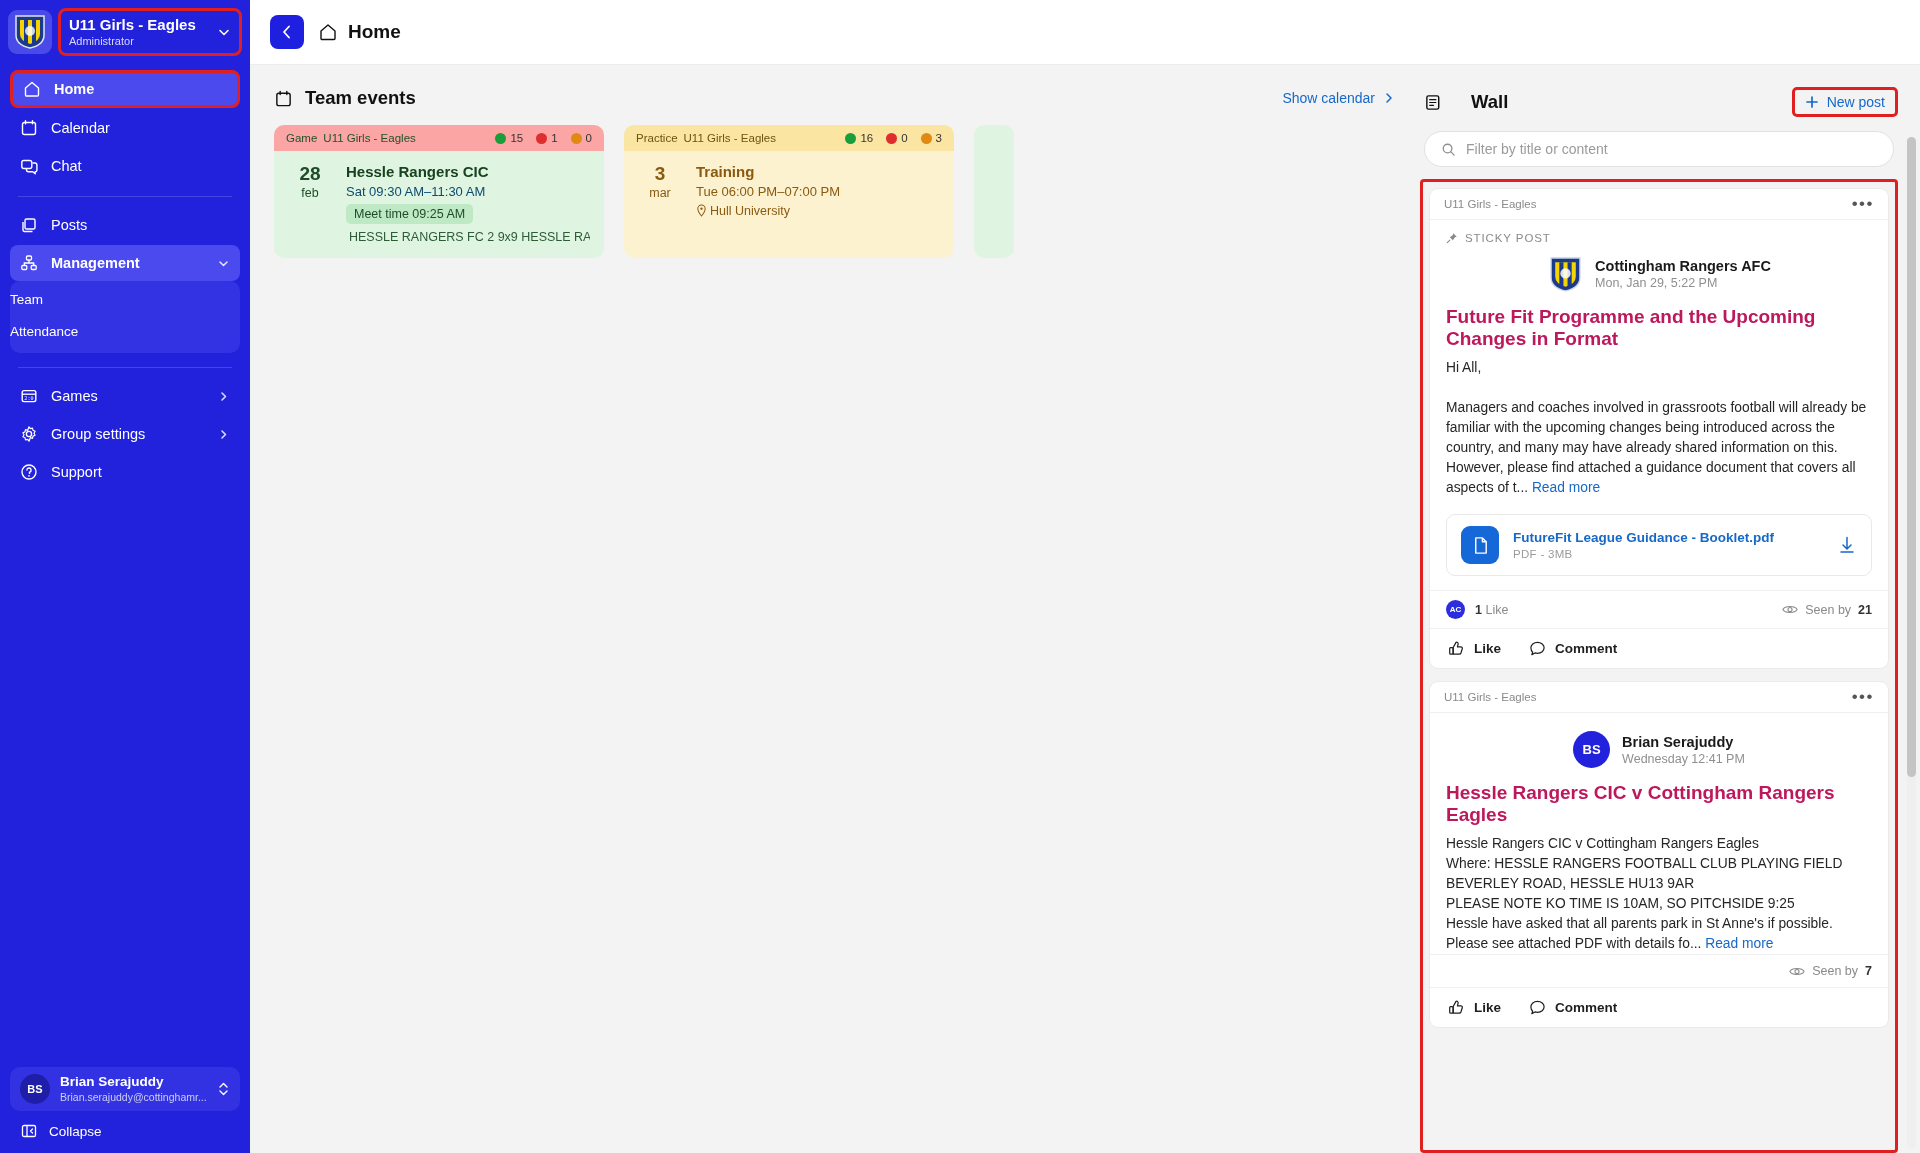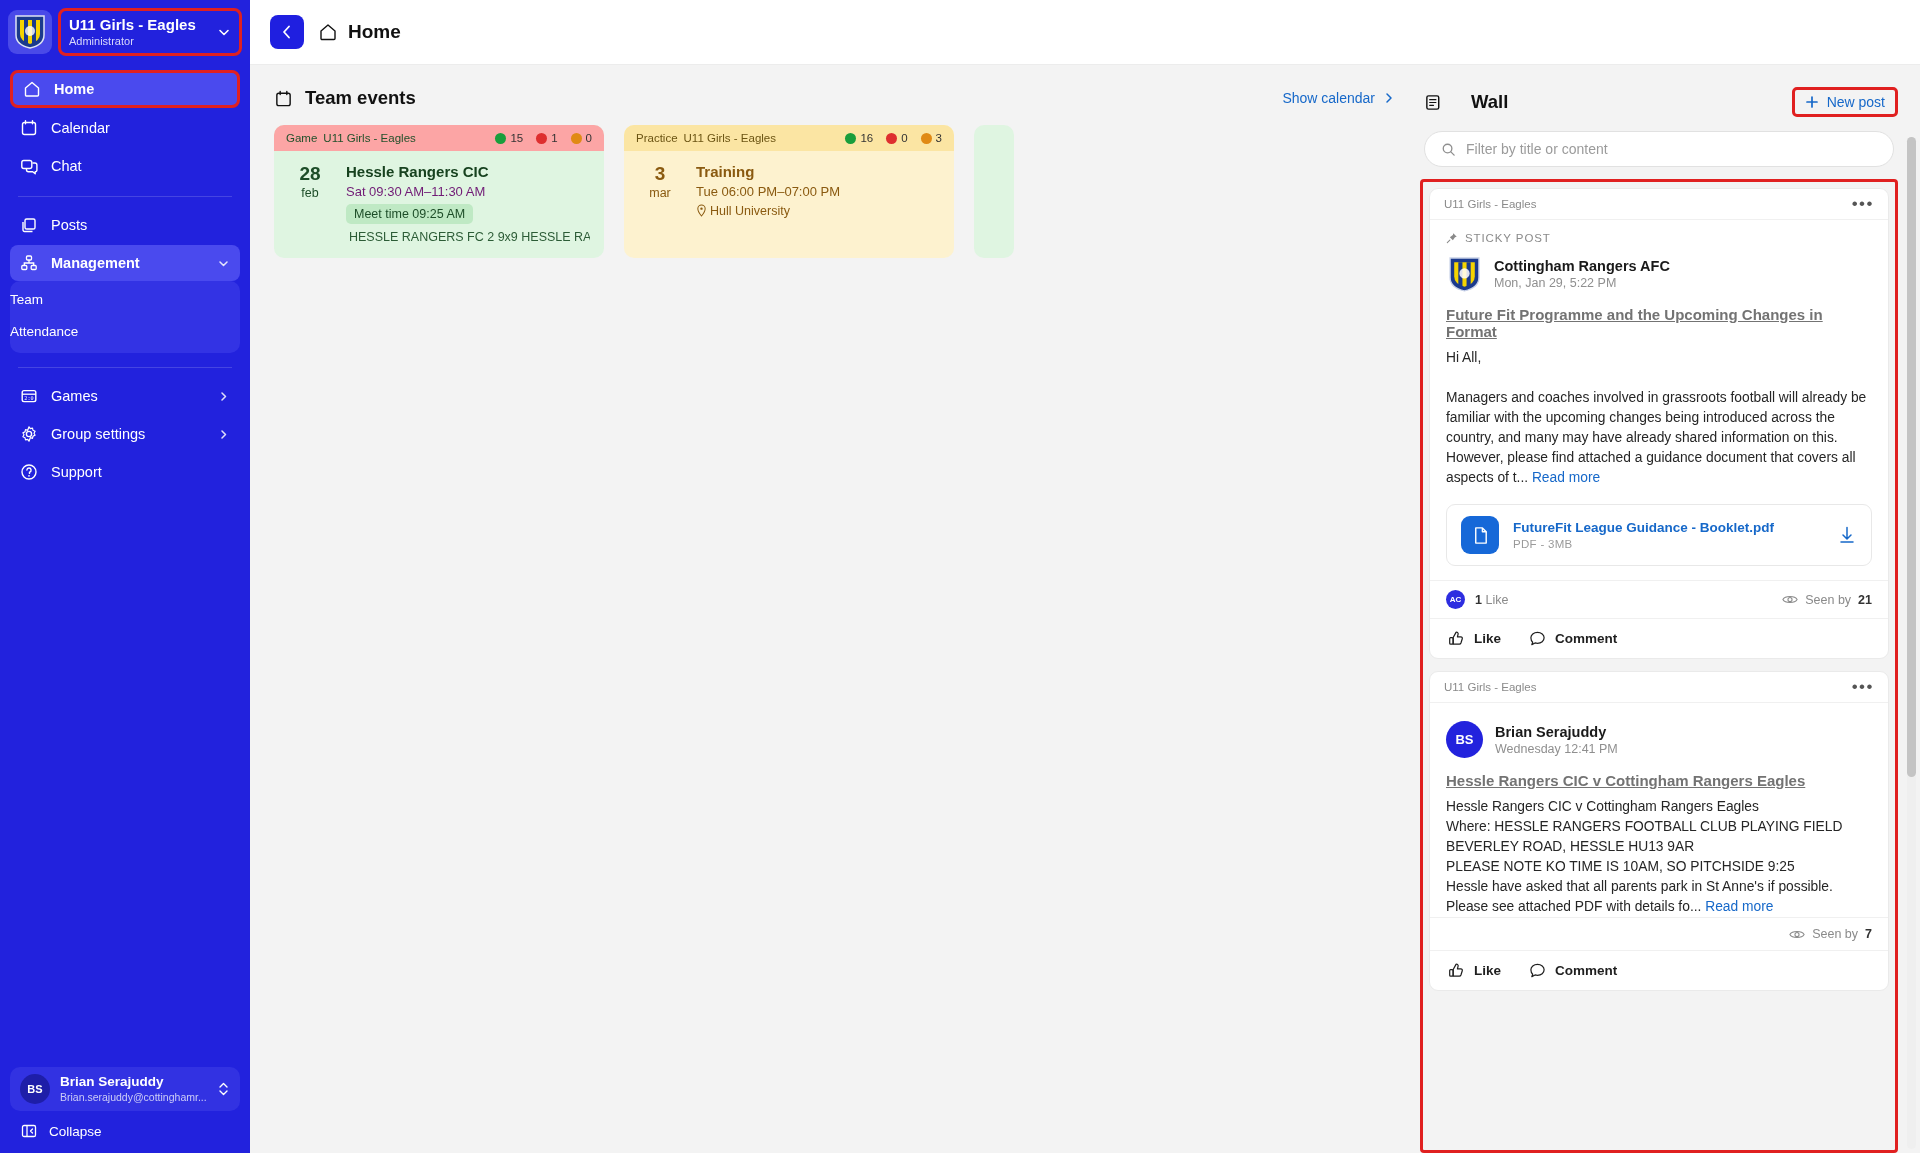--- a/index.html
+++ b/index.html
@@ -124,21 +124,21 @@
   .ev-date { width: 44px; flex:0 0 44px; text-align: center; }
   .ev-day { font-size: 19px; font-weight: bold; }
   .ev-mon { font-size: 12.5px; margin-top: 1px; }
   .ev-card.green .ev-day, .ev-card.green .ev-mon { color: #1d4d28; }
   .ev-card.amber .ev-day, .ev-card.amber .ev-mon { color: #8a5a10; }
   .ev-info { flex: 1; min-width: 0; }
   .ev-name { font-size: 15px; font-weight: bold; margin-bottom: 4px; }
   .ev-card.green .ev-name { color: #17421f; }
   .ev-card.amber .ev-name { color: #8a5a10; }
   .ev-time { font-size: 13px; margin-bottom: 5px; }
-  .ev-card.green .ev-time { color: #701a75; }
+  .ev-card.green .ev-time { color: #0c4a6e; }
   .ev-card.amber .ev-time { color: #8a5a10; }
   .meet-pill { display: inline-block; background: #bfe9c4; color: #1d4d28; font-size: 12.5px; padding: 3px 8px; border-radius: 5px; margin-bottom: 6px;}
   .ev-loc { font-size: 12.5px; display: flex; align-items: flex-start; gap: 3px; white-space: nowrap; overflow:hidden; text-overflow: ellipsis;}
   .ev-card.green .ev-loc { color: #2c5c36; }
   .ev-card.amber .ev-loc { color: #8a5a10; }
 
   
   .wall-col { width: 500px; flex: 0 0 500px; padding: 22px 22px 0 0; display: flex; flex-direction: column; min-height: 0; position: relative;}
   .wall-head { display: flex; align-items: center; margin-bottom: 14px; padding-left: 4px;}
   .wall-title { display: flex; align-items: center; gap: 28px; }
@@ -161,30 +161,30 @@
 
   .feed-wrap { flex: 1; min-height: 0; border: 3px solid #e02020; border-radius: 4px; padding: 6px; overflow: hidden; background: #f3f3f3;}
   .feed { display: flex; flex-direction: column; gap: 12px; }
 
   .post { background: #fff; border-radius: 9px; border: 1px solid #eaeaea; overflow: hidden; }
   .post-top { display: flex; align-items: center; padding: 9px 14px; border-bottom: 1px solid #f0f0f0;}
   .post-group { font-size: 11.5px; color: #8a8a8a; }
   .post-more { margin-left: auto; color: #555; font-size: 17px; letter-spacing: 1.5px; cursor: pointer; line-height: 10px;}
   .post-body { padding: 12px 16px 0 16px; }
   .sticky { display: flex; align-items: center; gap: 7px; font-size: 11.5px; letter-spacing: .9px; color: #8a8a8a; margin-bottom: 12px; }
-  .author-row { display: flex; align-items: center; gap: 12px; margin-bottom: 14px; }
+  .author-row { display: flex; align-items: center; gap: 12px; margin-bottom: 14px; justify-content: center; }
   .author-crest { width: 36px; height: 36px; flex:0 0 36px; display:flex; align-items:center; justify-content:center; }
   .avatar-c {
     width: 37px; height: 37px; flex: 0 0 37px; border-radius: 50%;
     background: #2222dd; color: #fff; font-size: 13px; font-weight: bold;
     display: flex; align-items: center; justify-content: center;
   }
   .author-name { font-size: 14.5px; font-weight: bold; color: #1a1a1a; }
   .author-time { font-size: 12.5px; color: #8f8f8f; margin-top: 2px; }
-  .post-title { font-size: 15px; font-weight: bold; color: #737373; margin-bottom: 8px; text-decoration: underline; }
+  .post-title { font-size: 19px; font-weight: bold; color: #be185d; margin-bottom: 8px; }
   .post-text { font-size: 13.8px; color: #262626; line-height: 20px; white-space: pre-line; }
   .read-more { color: #1668c9; cursor: pointer; }
 
   .attach {
     display: flex; align-items: center; gap: 14px;
     border: 1px solid #e8e8e8; border-radius: 9px;
     padding: 11px 14px; margin: 16px 0 14px 0;
   }
   .file-ic {
     width: 38px; height: 38px; flex: 0 0 38px; border-radius: 9px;

